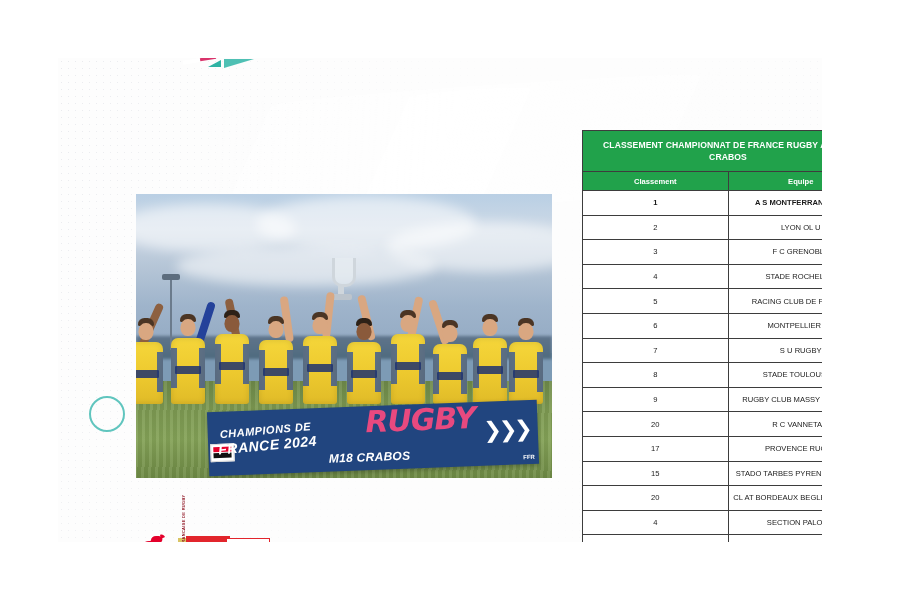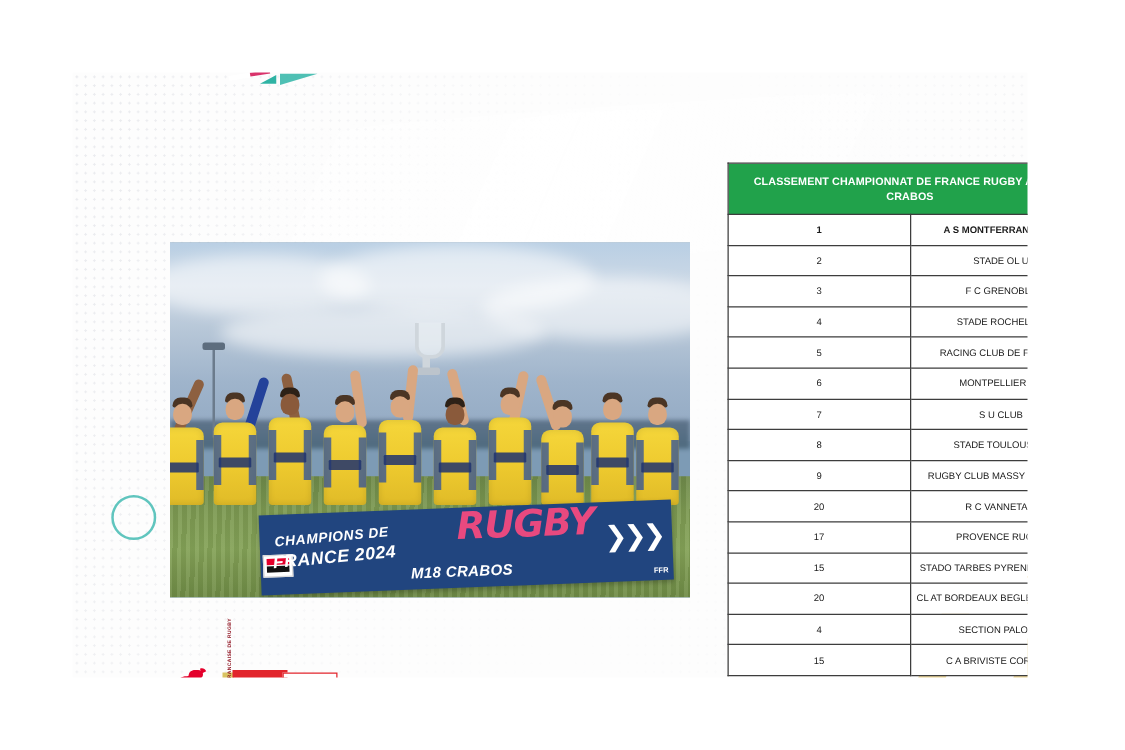--- a/index.html
+++ b/index.html
@@ -387,49 +387,53 @@
         <div class="flagbox"></div>
       </div>
     </div>
 
     <div class="table-wrap">
       <table class="rank">
         <thead>
           <tr>
             <th class="title" colspan="2">CLASSEMENT CHAMPIONNAT DE FRANCE RUGBY A 7 M18 CRABOS</th>
           </tr>
+          <tr>
+            <th class="col rk">Classement</th>
+            <th class="col">Equipe</th>
+          </tr>
         </thead>
         <tbody id="rank-body">
             <tr class="first">
               <td class="rk">1</td>
               <td>A S MONTFERRANDAISE</td>
             </tr>
             <tr>
               <td class="rk">2</td>
-              <td>STADE OL U</td>
+              <td>LYON OL U</td>
             </tr>
             <tr>
               <td class="rk">3</td>
               <td>F C GRENOBLE</td>
             </tr>
             <tr>
               <td class="rk">4</td>
               <td>STADE ROCHELAIS</td>
             </tr>
             <tr>
               <td class="rk">5</td>
               <td>RACING CLUB DE FRANCE</td>
             </tr>
             <tr>
               <td class="rk">6</td>
               <td>MONTPELLIER HR</td>
             </tr>
             <tr>
               <td class="rk">7</td>
-              <td>S U CLUB</td>
+              <td>S U RUGBY</td>
             </tr>
             <tr>
               <td class="rk">8</td>
               <td>STADE TOULOUSAIN</td>
             </tr>
             <tr>
               <td class="rk">9</td>
               <td>RUGBY CLUB MASSY ESSONNE</td>
             </tr>
             <tr>

